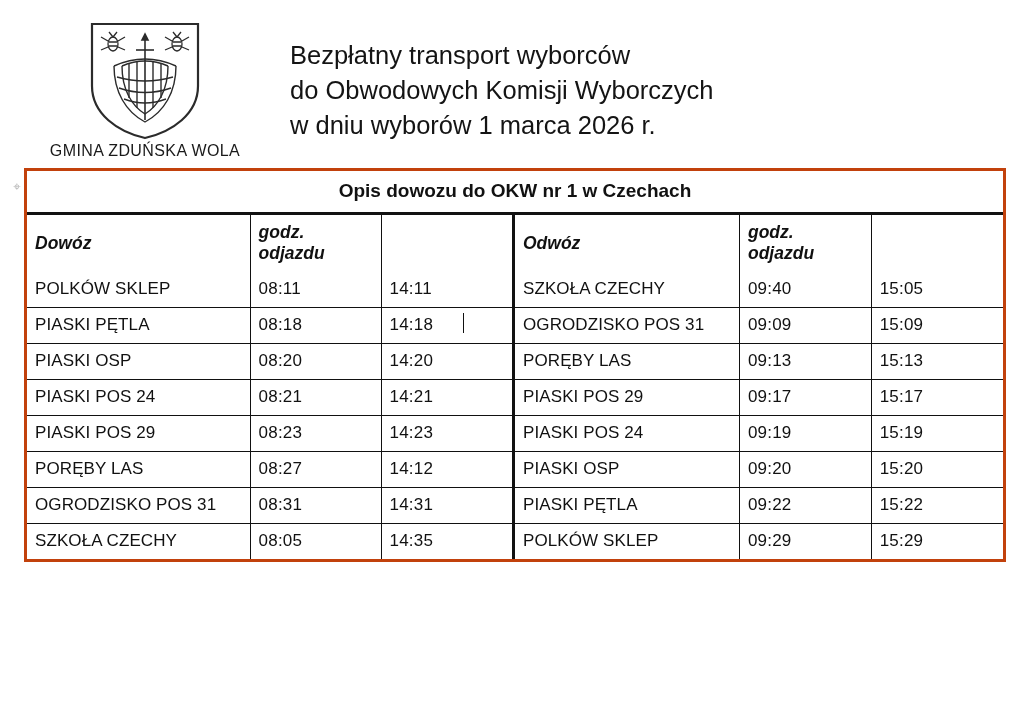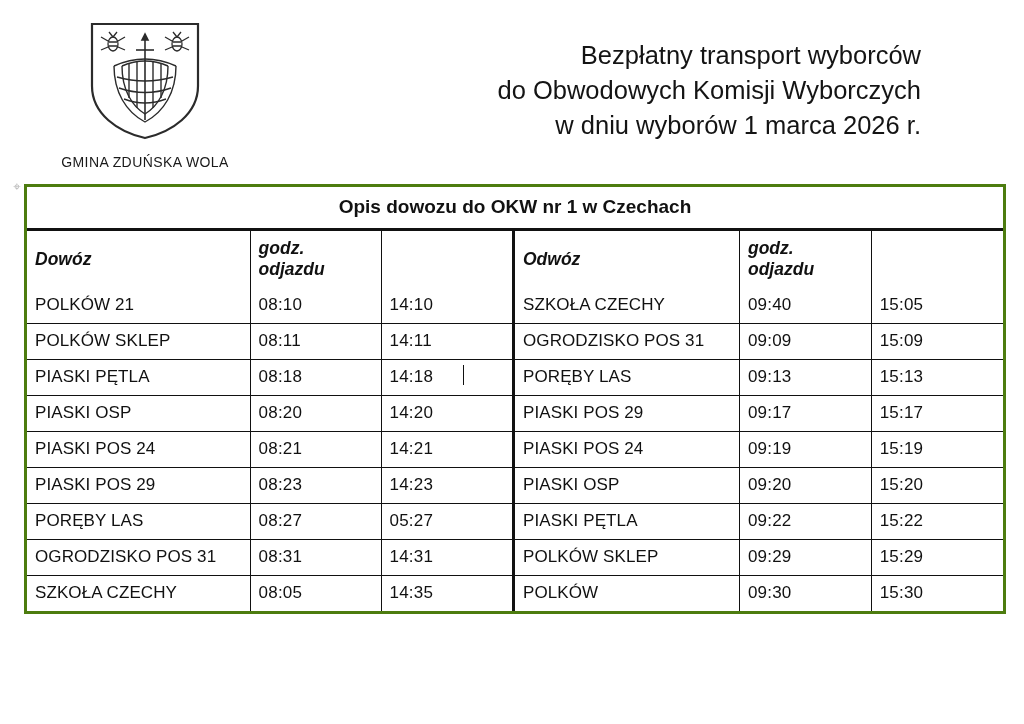--- a/index.html
+++ b/index.html
@@ -28,29 +28,29 @@
     width: 290px;
     display: flex;
     flex-direction: column;
     align-items: center;
     padding-top: 6px;
   }
   .crest-svg {
     display: block;
   }
   .crest-caption {
-    margin-top: 12px;
-    font-size: 14px;
+    margin-top: 0;
+    font-size: 16px;
     letter-spacing: 0.4px;
     color: #1a1a1a;
     font-family: "Liberation Sans", sans-serif;
   }
   .title-block {
     flex: 1;
-    text-align: right;
+    text-align: left;
     padding-top: 24px;
     padding-right: 103px;
   }
   .title-line {
     font-size: 25.5px;
     line-height: 1.38;
     color: #141414;
     font-family: "Liberation Sans", sans-serif;
     white-space: nowrap;
   }
@@ -63,22 +63,22 @@
     width: 14px;
     height: 14px;
     color: #b9b9b9;
     font-size: 13px;
     line-height: 14px;
     text-align: center;
   }
 
   
   .table-wrap {
-    margin: 24px 18px 0 24px;
-    border: 3px solid #4d7c0f;
+    margin: 8px 18px 0 24px;
+    border: 3px solid #c2410c;
     box-sizing: border-box;
   }
   .table-title {
     text-align: center;
     font-size: 19px;
     font-weight: bold;
     padding: 9px 0 10px 0;
     border-bottom: 3px solid #111111;
     font-family: "Liberation Sans", sans-serif;
   }
@@ -205,25 +205,20 @@
         </colgroup>
         <thead>
           <tr>
             <th>Dowóz</th>
             <th>godz. odjazdu</th>
             <th></th>
           </tr>
         </thead>
         <tbody id="left-body">
             <tr>
-              <td class="stop">POLKÓW 21</td>
-              <td class="time">08:10</td>
-              <td class="time">14:10</td>
-            </tr>
-            <tr>
               <td class="stop">POLKÓW SKLEP</td>
               <td class="time">08:11</td>
               <td class="time">14:11</td>
             </tr>
             <tr>
               <td class="stop">PIASKI PĘTLA</td>
               <td class="time">08:18</td>
               <td class="time caret-cell">14:18</td>
             </tr>
             <tr>
@@ -237,21 +232,21 @@
               <td class="time">14:21</td>
             </tr>
             <tr>
               <td class="stop">PIASKI POS 29</td>
               <td class="time">08:23</td>
               <td class="time">14:23</td>
             </tr>
             <tr>
               <td class="stop">PORĘBY LAS</td>
               <td class="time">08:27</td>
-              <td class="time">05:27</td>
+              <td class="time">14:12</td>
             </tr>
             <tr>
               <td class="stop">OGRODZISKO POS 31</td>
               <td class="time">08:31</td>
               <td class="time">14:31</td>
             </tr>
             <tr>
               <td class="stop">SZKOŁA CZECHY</td>
               <td class="time">08:05</td>
               <td class="time">14:35</td>
@@ -308,23 +303,18 @@
             <tr>
               <td class="stop">PIASKI PĘTLA</td>
               <td class="time">09:22</td>
               <td class="time">15:22</td>
             </tr>
             <tr>
               <td class="stop">POLKÓW SKLEP</td>
               <td class="time">09:29</td>
               <td class="time">15:29</td>
             </tr>
-            <tr>
-              <td class="stop">POLKÓW</td>
-              <td class="time">09:30</td>
-              <td class="time">15:30</td>
-            </tr>
           </tbody>
       </table>
     </div>
 
   </div>
 </div>
 
 </body></html>

